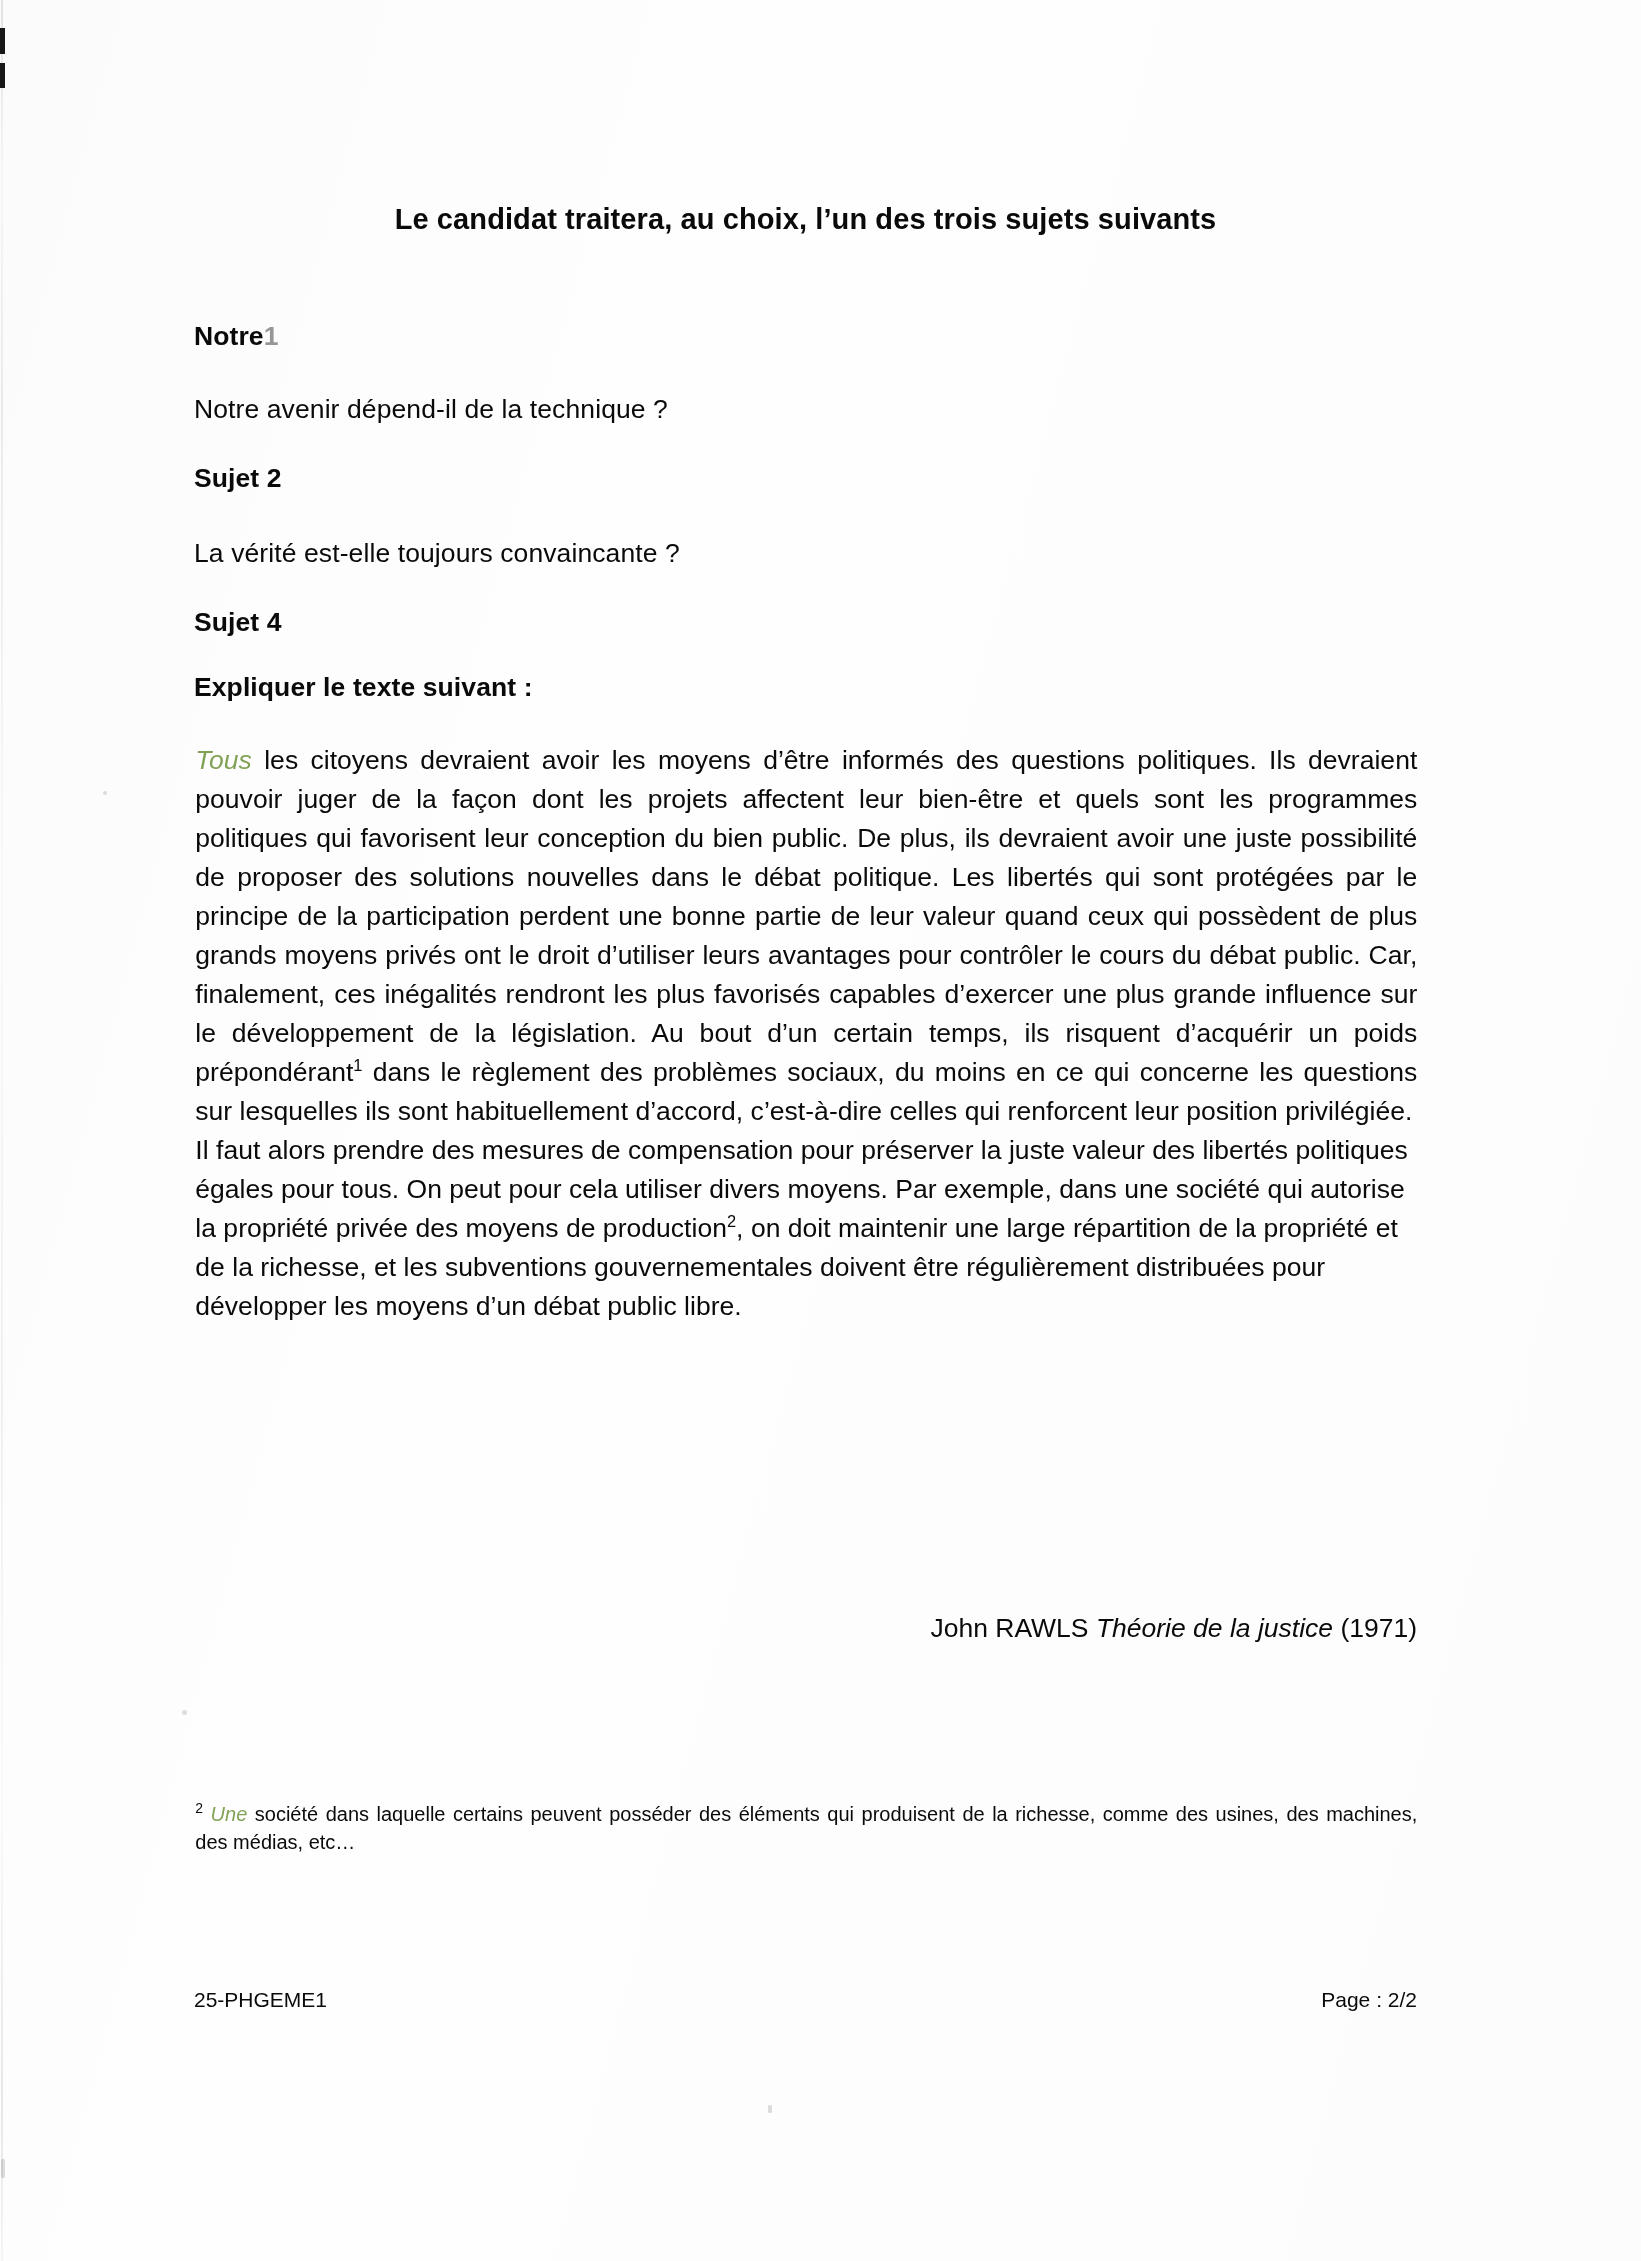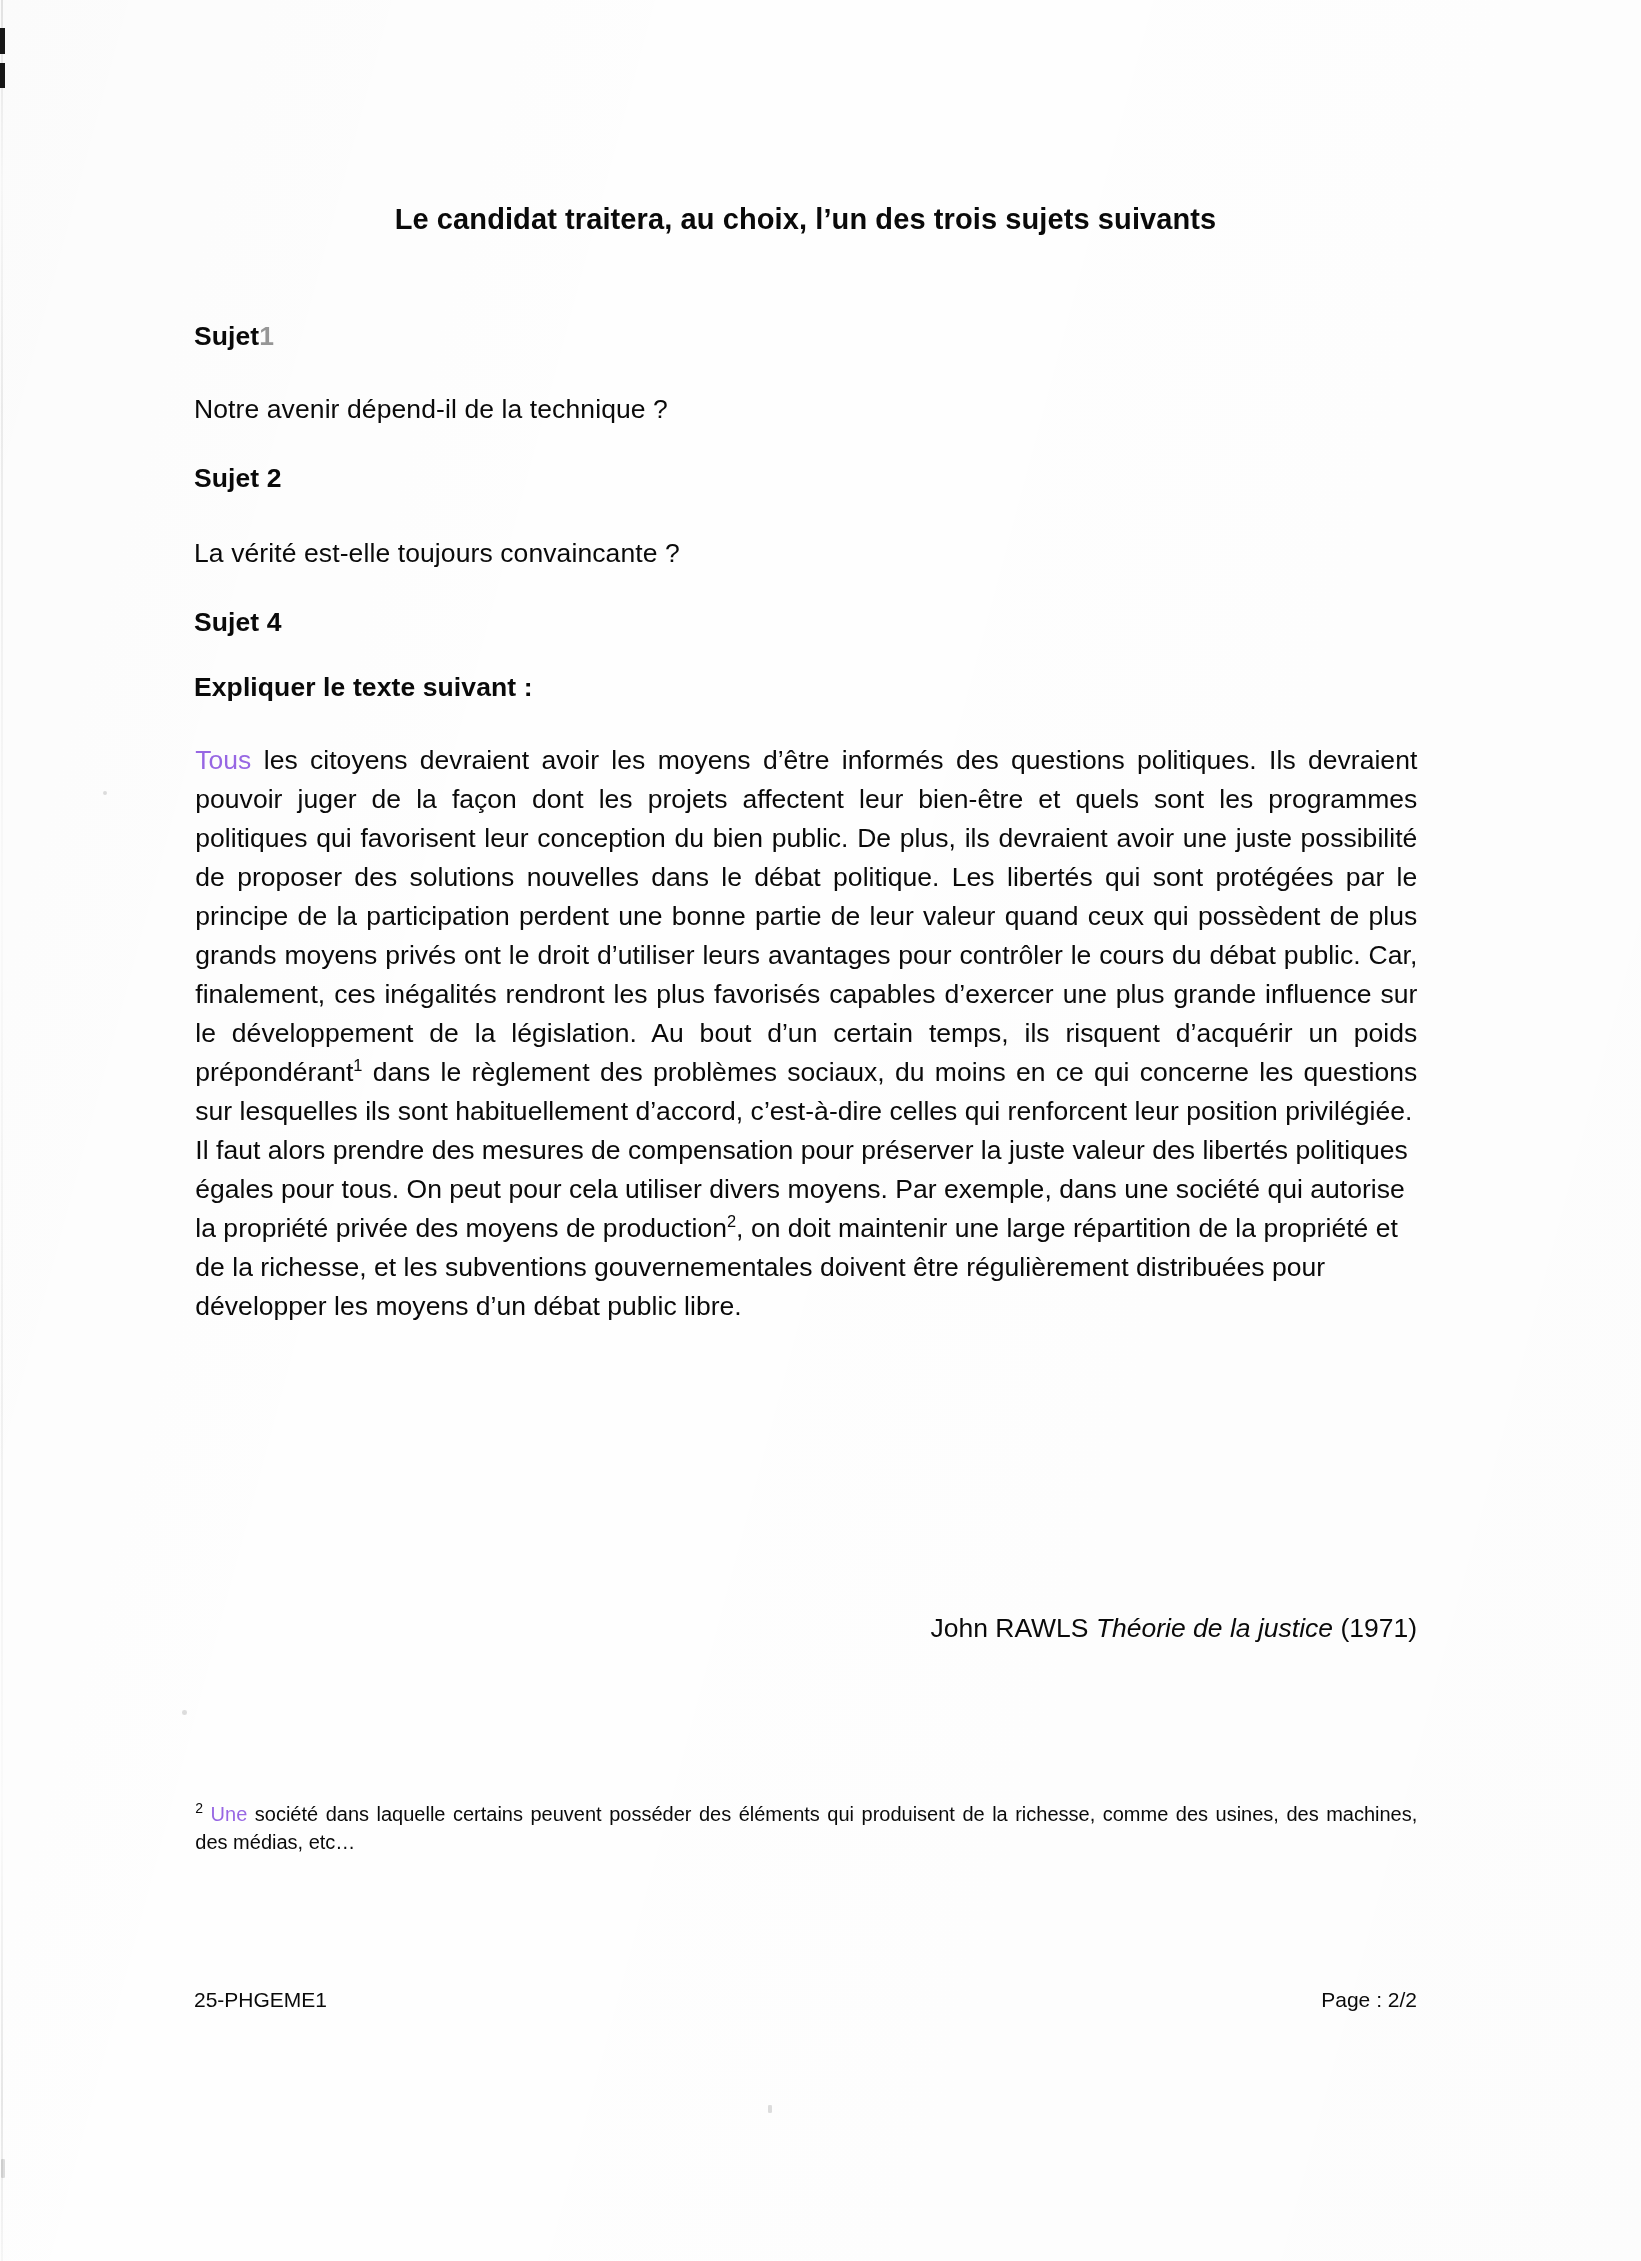--- a/index.html
+++ b/index.html
@@ -101,22 +101,23 @@
     letter-spacing: 0.03px;
   }
   .excerpt p { margin: 0; }
   .excerpt p.left-last { text-align: left; }
   sup {
     font-size: 0.62em;
     vertical-align: super;
     line-height: 0;
   }
   .faint-word {
-    color: #6d28d9;
+    color: #4d7c0f;
     opacity: 0.7;
+    font-style: italic;
   }
 
   .attribution {
     position: absolute;
     left: 0px;
     top: 1613px;
     width: 1223px;
     text-align: right;
     padding-right: 6.5px;
     font-size: 26.5px;
@@ -172,21 +173,21 @@
   <div class="scan-mark m2"></div>
   <div class="speck" style="left:103px;top:791px;width:3.9px;height=3.9px;height:3.9px;"></div>
   <div class="speck" style="left:182px;top:1710px;width:4.5px;height:4.5px;"></div>
   <div class="speck" style="left:768px;top:2105px;width:3.9px;height:7.7px;border-radius:1.3px;"></div>
   <div class="speck" style="left:1.3px;top:2159px;width:3.9px;height:19.4px;border-radius:1.3px;"></div>
 
   <div class="content">
 
     <div class="doc-title">Le candidat traitera, au choix, l’un des trois sujets suivants</div>
 
-    <div class="subject-heading sh1"><span>Sujet</span><span class="faint-one">1</span></div>
+    <div class="subject-heading sh1"><span>Notre</span><span class="faint-one">1</span></div>
     <div class="subject-body sb1">Notre avenir dépend-il de la technique ?</div>
 
     <div class="subject-heading sh2">Sujet 2</div>
     <div class="subject-body sb2">La vérité est-elle toujours convaincante ?</div>
 
     <div class="subject-heading sh3">Sujet 4</div>
     <div class="subject-body sb3">Expliquer le texte suivant :</div>
 
     <div class="excerpt">
       <p><span class="faint-word">Tous</span><span> les citoyens devraient avoir les moyens d’être informés des questions politiques. Ils devraient pouvoir juger de la façon dont les projets affectent leur bien-être et quels sont les programmes politiques qui favorisent leur conception du bien public. De plus, ils devraient avoir une juste possibilité de proposer des solutions nouvelles dans le débat politique. Les libertés qui sont protégées par le principe de la participation perdent une bonne partie de leur valeur quand ceux qui possèdent de plus grands moyens privés ont le droit d’utiliser leurs avantages pour contrôler le cours du débat public. Car, finalement, ces inégalités rendront les plus favorisés capables d’exercer une plus grande influence sur le développement de la législation. Au bout d’un certain temps, ils risquent d’acquérir un poids prépondérant</span><sup>1</sup><span> dans le règlement des problèmes sociaux, du moins en ce qui concerne les questions sur lesquelles ils sont habituellement d’accord, c’est-à-dire celles qui renforcent leur position privilégiée.</span></p>

